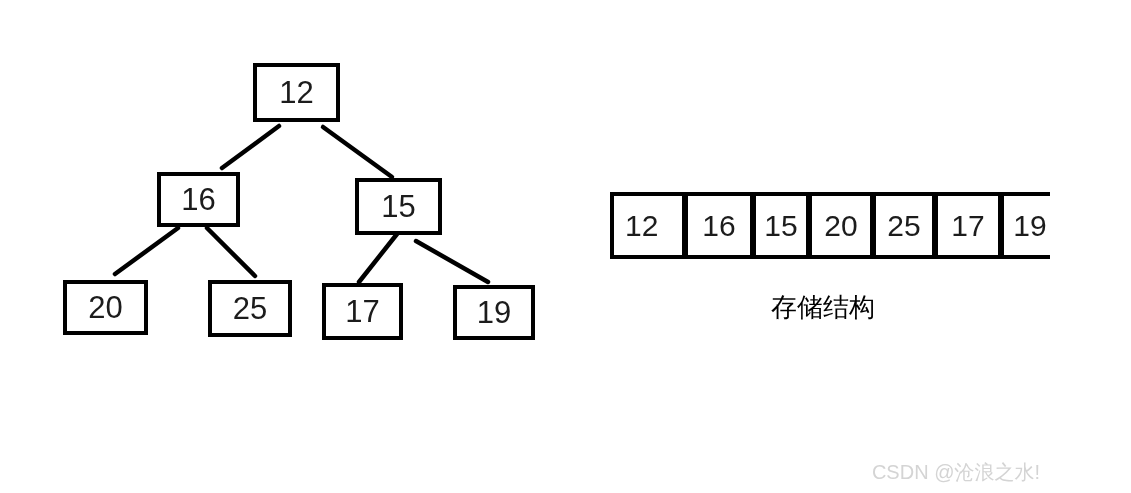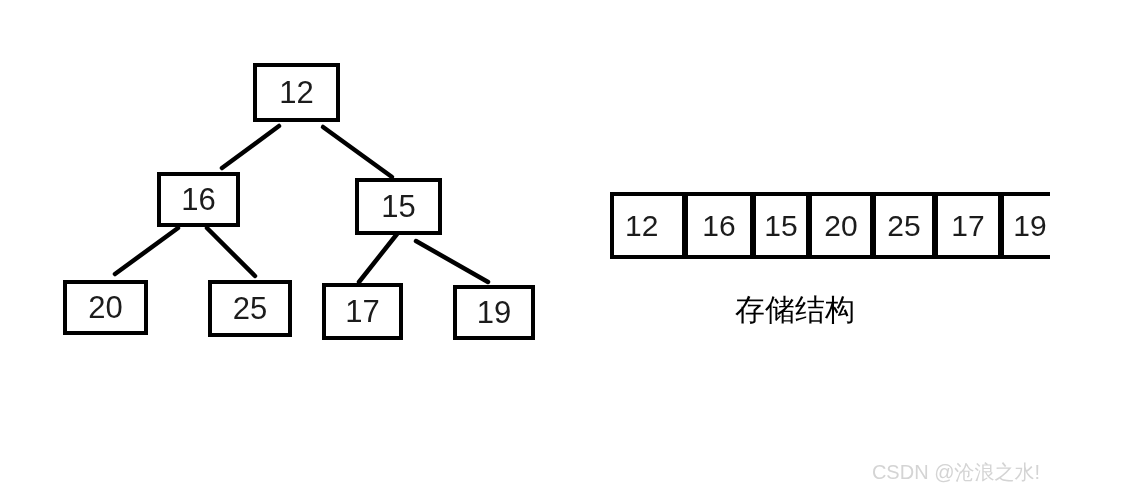--- a/index.html
+++ b/index.html
@@ -35,23 +35,23 @@
   .node-12 { left: 253px; top: 63px;  width: 87px; height: 59px; }
   .node-16 { left: 157px; top: 172px; width: 83px; height: 55px; }
   .node-15 { left: 355px; top: 178px; width: 87px; height: 57px; }
   .node-20 { left: 63px;  top: 280px; width: 85px; height: 55px; }
   .node-25 { left: 208px; top: 280px; width: 84px; height: 57px; }
   .node-17 { left: 322px; top: 283px; width: 81px; height: 57px; }
   .node-19 { left: 453px; top: 285px; width: 82px; height: 55px; }
 
   .diagram-label {
     position: absolute;
-    font-size: 30px;
+    font-size: 26px;
     color: #000000;
-    text-align: left;
+    text-align: right;
   }
   .tree-label  { left: 226px; top: 375px; width: 145px; }
   .array-label { left: 735px; top: 290px; width: 140px; }
 
   .array {
     position: absolute;
     left: 610px;
     top: 192px;
     height: 67px;
     display: flex;

